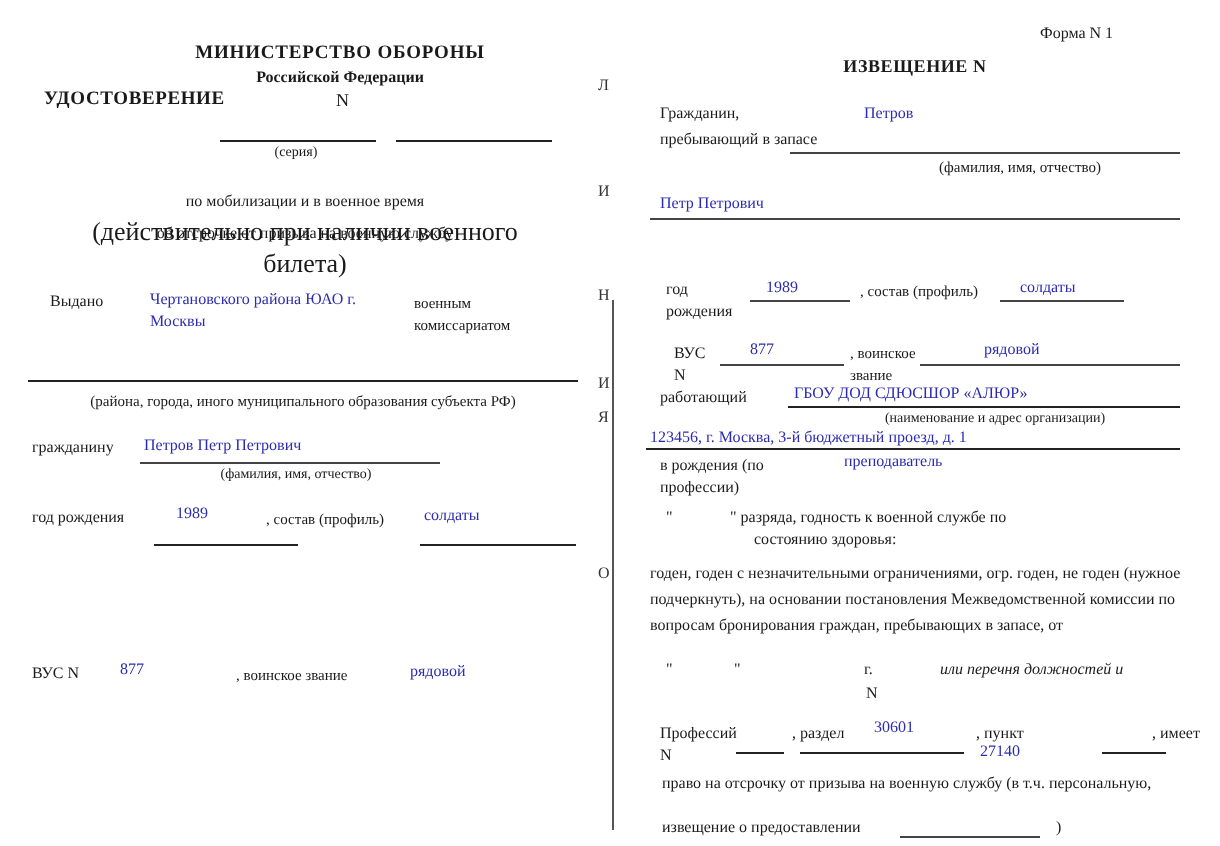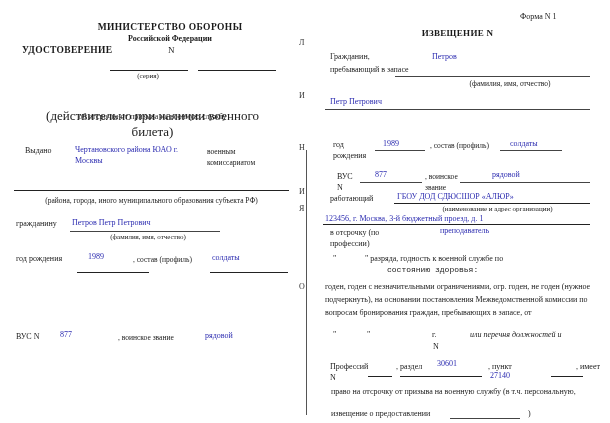--- a/index.html
+++ b/index.html
@@ -98,25 +98,25 @@
   .r-zvanie2 { left: 425px; top: 183px; font-size: 7.5px; }
   .r-zvanie-val { left: 492px; top: 170px; font-size: 8px; }
 
   .r-rab { left: 330px; top: 194px; font-size: 8px; }
   .r-org-val { left: 397px; top: 192px; font-size: 8px; }
   .r-org-lbl { left: 405px; top: 205px; width: 185px; font-size: 7px; }
   .r-addr-val { left: 325px; top: 214px; font-size: 8px; }
 
   .r-dolzh1 { left: 330px; top: 228px; font-size: 8px; }
   .r-dolzh2 { left: 330px; top: 239px; font-size: 8px; }
-  .r-dolzh-val { left: 423px; top: 226px; font-size: 8px; padding-left: 17px; }
+  .r-dolzh-val { left: 405px; top: 226px; font-size: 8px; padding-left: 17px; }
 
   .r-p1 { left: 333px; top: 254px; font-size: 8px; }
   .r-p1b { left: 365px; top: 254px; font-size: 8px; }
-  .r-p2 { left: 387px; top: 265px; font-size: 8px; font-family: Liberation Mono, monospace; }
+  .r-p2 { left: 377px; top: 265px; font-size: 8px; }
   .r-p3 { left: 325px; top: 280px; width: 280px; font-size: 8px; line-height: 13px; }
   .r-p4 { left: 333px; top: 330px; font-size: 8px; }
   .r-p4b { left: 367px; top: 330px; font-size: 8px; }
   .r-p4c { left: 432px; top: 330px; font-size: 8px; }
   .r-p4d { left: 470px; top: 330px; font-size: 8px; font-style: italic; }
   .r-p4e { left: 433px; top: 342px; font-size: 8px; }
 
   .r-prof1 { left: 330px; top: 362px; font-size: 8px; }
   .r-prof2 { left: 330px; top: 373px; font-size: 8px; }
   .r-razdel { left: 396px; top: 362px; font-size: 8px; }
@@ -146,20 +146,21 @@
   <div class="abs l-title1 ctr bold">МИНИСТЕРСТВО ОБОРОНЫ</div>
   <div class="abs l-title2 ctr bold">Российской Федерации</div>
   <div class="abs l-udost bold">УДОСТОВЕРЕНИЕ</div>
   <div class="abs l-n">N</div>
 
   <div class="rule" style="left:110px; top:70px; width:78px;"></div>
   <div class="rule" style="left:198px; top:70px; width:78px;"></div>
   <div class="abs l-seria ctr">(серия)</div>
 
   <div class="abs l-sub1 ctr">об отсрочке от призыва на военную службу</div>
+  <div class="abs l-sub2 ctr">по мобилизации и в военное время</div>
   <div class="abs l-sub3 ctr">(действительно при наличии военного билета)</div>
 
   <div class="abs l-vydano">Выдано</div>
   <div class="abs l-vk-val val">Чертановского района ЮАО г. Москвы</div>
   <div class="abs l-vk-lbl">военным комиссариатом</div>
 
   <div class="rule" style="left:14px; top:190px; width:275px;"></div>
   <div class="abs l-rayon ctr">(района, города, иного муниципального образования субъекта РФ)</div>
 
   <div class="abs l-grazh">гражданину</div>
@@ -206,21 +207,21 @@
   <div class="rule-thin" style="left:360px; top:182px; width:62px;"></div>
   <div class="rule-thin" style="left:460px; top:182px; width:130px;"></div>
 
   <div class="abs r-rab">работающий</div>
   <div class="abs r-org-val val">ГБОУ ДОД СДЮСШОР «АЛЮР»</div>
   <div class="rule" style="left:394px; top:203px; width:196px;"></div>
   <div class="abs r-org-lbl ctr">(наименование и адрес организации)</div>
   <div class="abs r-addr-val val">123456, г. Москва, 3-й бюджетный проезд, д. 1</div>
   <div class="rule" style="left:323px; top:224px; width:267px;"></div>
 
-  <div class="abs r-dolzh1">в отсрочку (по</div>
+  <div class="abs r-dolzh1">в рождения (по</div>
   <div class="abs r-dolzh2">профессии)</div>
   <div class="abs r-dolzh-val val">преподаватель</div>
 
   <div class="abs r-p1">"</div>
   <div class="abs r-p1b">
     <span>"</span><span> разряда, годность к военной службе по</span>
   </div>
   <div class="abs r-p2">состоянию здоровья:</div>
   <div class="abs r-p3">годен, годен с незначительными ограничениями, огр. годен, не годен (нужное подчеркнуть), на основании постановления Межведомственной комиссии по вопросам бронирования граждан, пребывающих в запасе, от</div>
 

